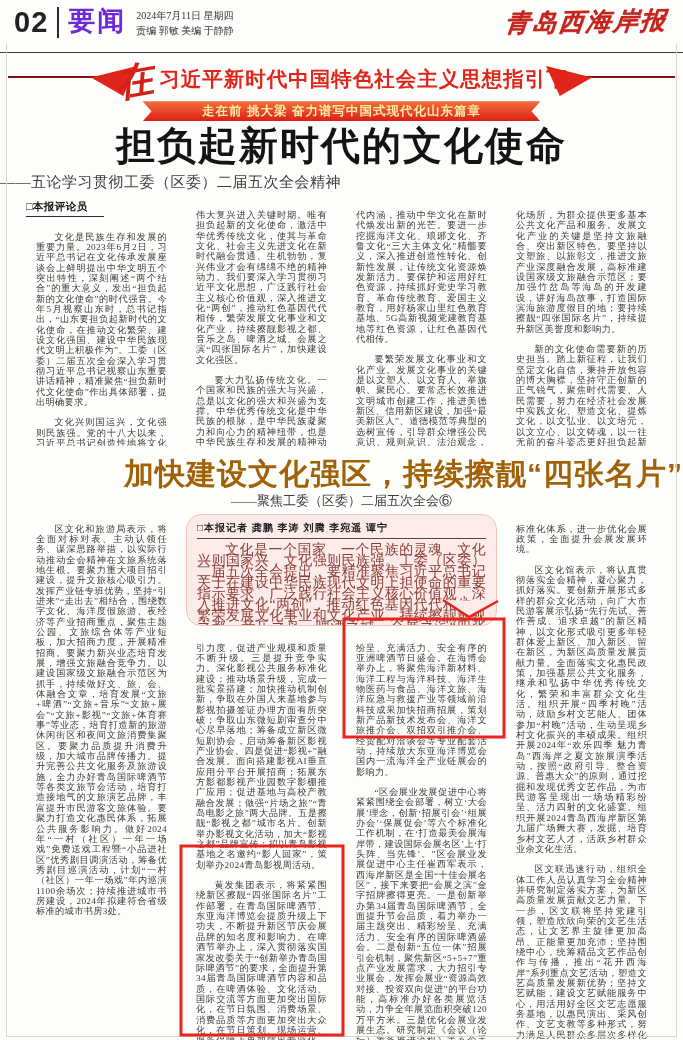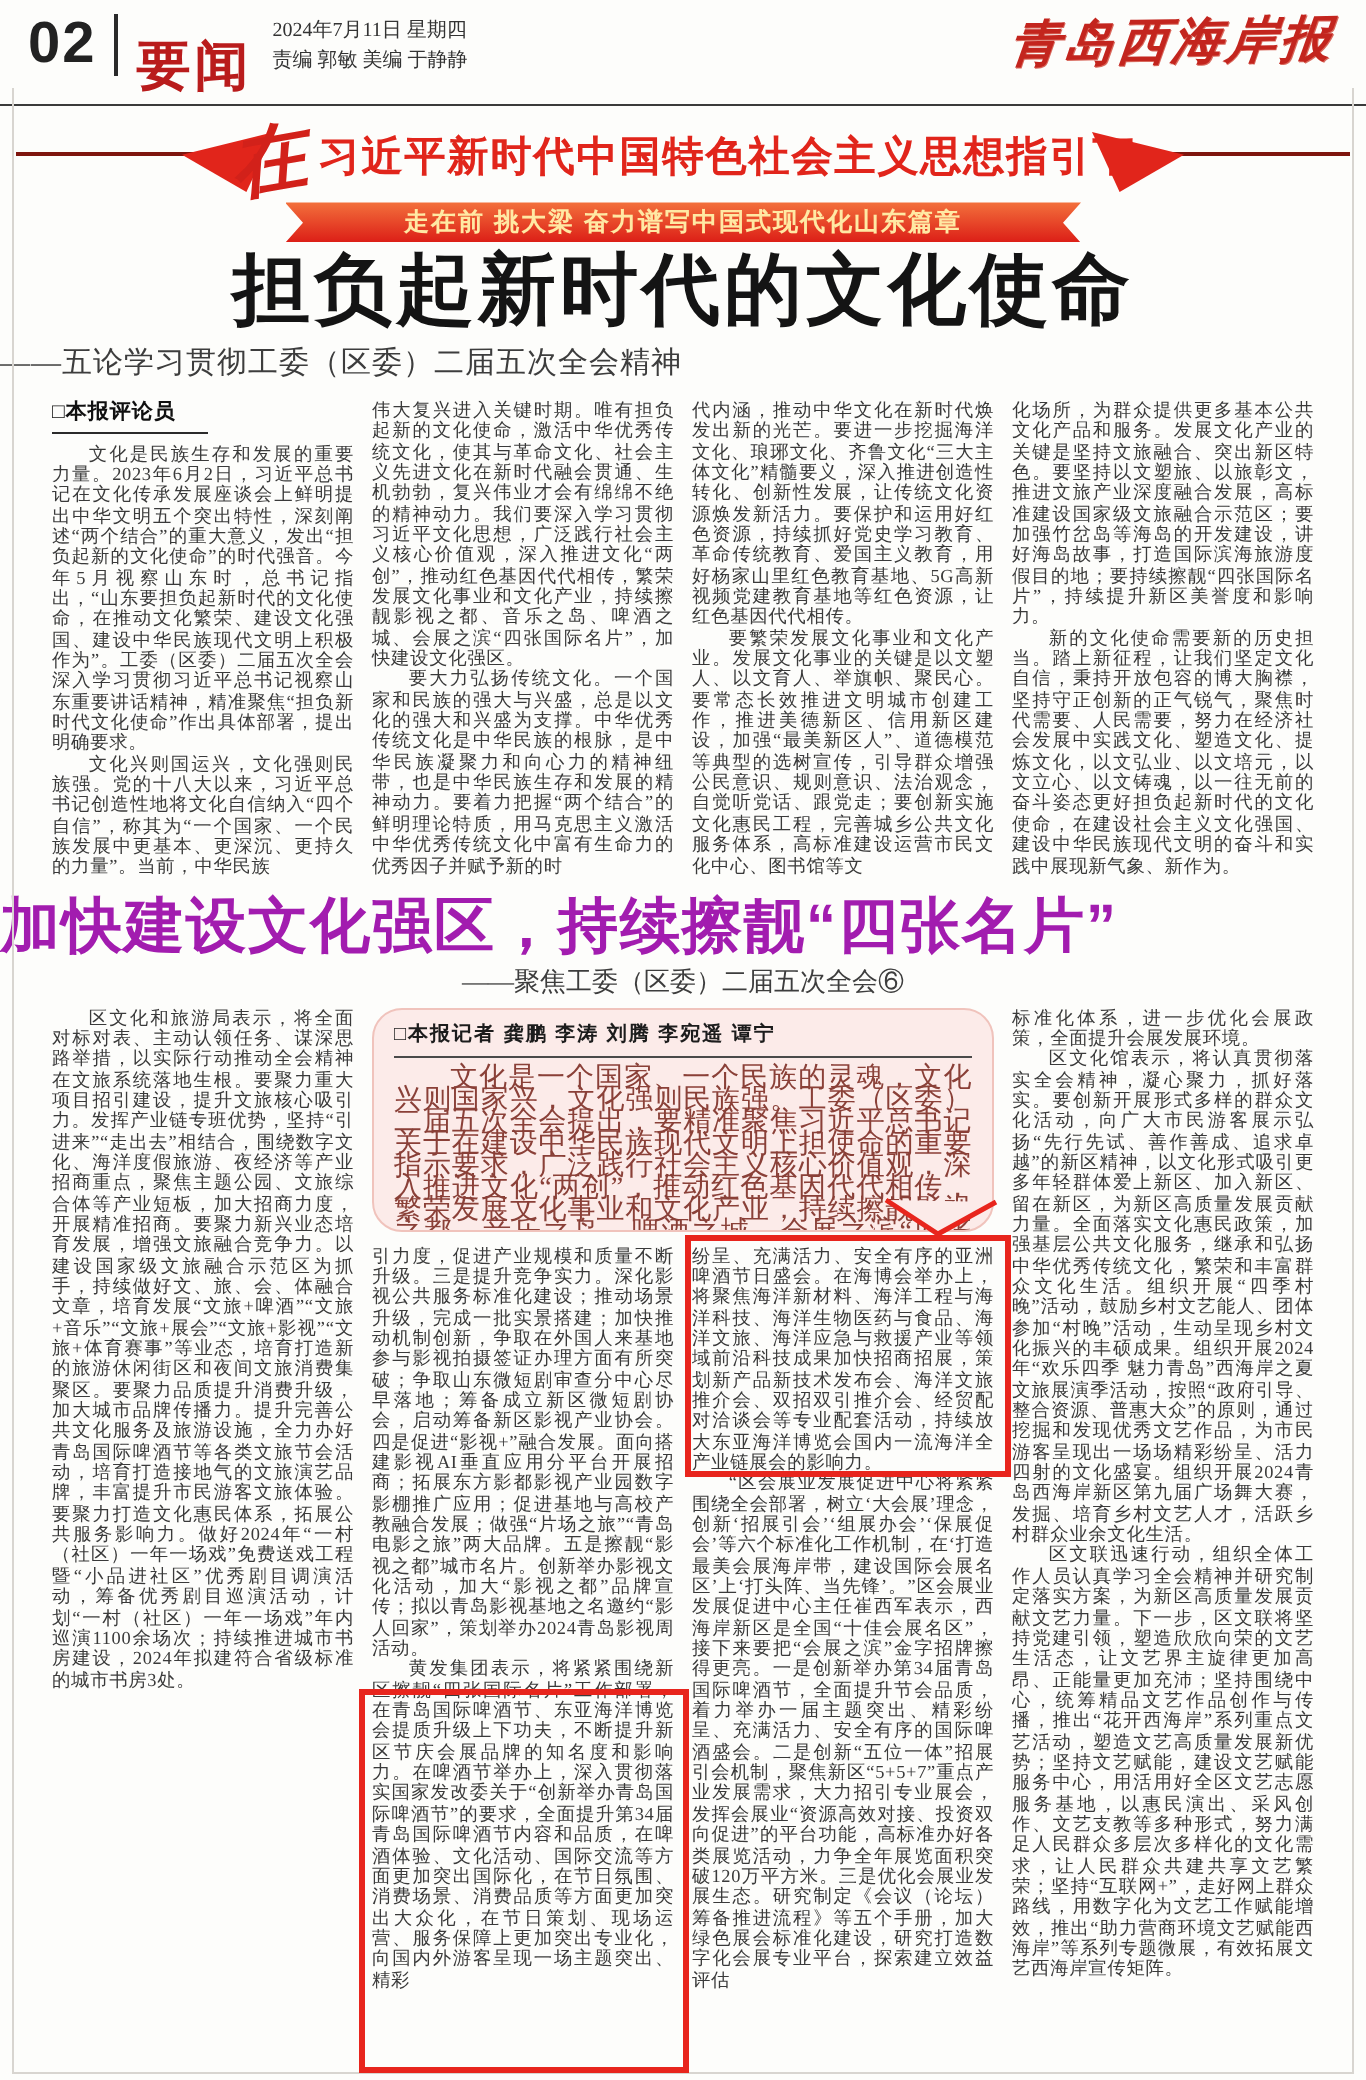--- a/index.html
+++ b/index.html
@@ -8,21 +8,21 @@
     background:#fdfdfb;color:#2e2e2e;
     font-family:"Liberation Serif", serif;
   }
   .frame{position:absolute;left:6px;right:6px;top:44px;bottom:3px;
     border-left:1px solid #d8d5d0;border-right:1px solid #d8d5d0;border-bottom:1px solid #d8d5d0;
     pointer-events:none;}
   
   .hdr{display:flex;align-items:flex-start;padding:7px 12px 12px 14px;border-bottom:1.5px solid #3a3a3a;height:33px;}
   .pagenum{font:600 29px/1 "Liberation Sans",sans-serif;color:#222;letter-spacing:1px;padding:1px 9px 0 0;}
   .hdiv{width:2px;background:#2a2a2a;height:31px;margin-right:9px;}
-  .section{font:900 27px/1.1 "Liberation Sans",sans-serif;color:#b91c1c;letter-spacing:2px;margin-top:12px;}
+  .section{font:900 27px/1.1 "Liberation Sans",sans-serif;color:#6d28d9;letter-spacing:2px;}
   .meta{font:10px/1.45 "Liberation Serif",serif;color:#333;margin-left:10px;padding-top:2px;}
   .masthead{margin-left:auto;color:#c3251e;font:bold italic 25px/1.2 "Liberation Serif",serif;
     transform:skewX(-7deg) rotate(-1deg);letter-spacing:2px;padding-right:4px;text-shadow:0.5px 0.5px 0 #d96a5e;}
   
   .redline{position:absolute;height:2px;background:#7e150e;top:76px;}
   .redline.l{left:8px;width:118px;} .redline.r{right:8px;width:110px;}
   .banner{position:relative;width:505px;margin:11px auto 0;height:54px;text-align:center;}
   .tri{position:absolute;background:#e1251b;width:46px;height:30px;top:2px;}
   .tri-left{left:2px;clip-path:polygon(0 38%,100% 0,70% 100%);}
   .tri-right{right:2px;clip-path:polygon(0 0,100% 38%,30% 100%);}
@@ -32,26 +32,26 @@
   .bl2{margin:3px auto 0;width:398px;background:linear-gradient(180deg,#f3713c,#dc1f17);
     color:#ffe9a4;font:bold 12.5px/1.3 "Liberation Sans",sans-serif;padding:1.5px 0 2.5px;
     clip-path:polygon(0 0,100% 0,calc(100% - 9px) 50%,100% 100%,0 100%,9px 50%);letter-spacing:1px;}
   
   .h1{ text-align:center;font:900 39px/1.05 "Liberation Sans",sans-serif;color:#141414;
     letter-spacing:2px;margin-top:8px;}
   .sub1{text-align:left;font:15px/1.2 "Liberation Serif",serif;color:#3d3d3d;margin-top:6px;letter-spacing:0.5px;}
   .grid1{margin:9px 26px 0;display:grid;grid-template-columns:repeat(4,1fr);gap:9px;
     height:246px;overflow:hidden;}
   .bodytxt{font-size:9.2px;line-height:10.35px;letter-spacing:0.35px;text-align:justify;color:#3a3a3a;}
-  .bodytxt p{margin:0;text-indent:2em;font-family:Liberation Serif, serif;}
+  .bodytxt p{margin:10px;text-indent:2em;font-family:Liberation Serif, serif;}
   .bodytxt p.cont{text-indent:0;}
   .byline1{font:bold 10.5px/1.2 "Liberation Sans",sans-serif;color:#101010;
     border-bottom:1.2px solid #2b2b2b;display:inline-block;padding:0 16px 3px 0;margin-bottom:5px;letter-spacing:0.5px;}
   
-  .h2{ text-align:left;font:900 30px/1.1 "Liberation Sans",sans-serif;color:#a21caf;letter-spacing:1px;margin-top:1px;}
+  .h2{ text-align:right;font:900 30px/1.1 "Liberation Sans",sans-serif;color:#a16207;letter-spacing:1px;margin-top:11px;}
   .sub2{text-align:center;font:13px/1.2 "Liberation Serif",serif;color:#3d3d3d;margin-top:3px;}
   .grid2{margin:5px 26px 0;display:grid;grid-template-columns:repeat(4,1fr);
     grid-template-rows:112px 1fr;column-gap:9px;row-gap:7px;height:536px;overflow:hidden;}
   .a2c1{grid-column:1;grid-row:1/3;overflow:hidden;}
   .a2c2{grid-column:2;grid-row:2;overflow:hidden;}
   .a2c3{grid-column:3;grid-row:2;overflow:hidden;}
   .a2c4{grid-column:4;grid-row:1/3;overflow:hidden;}
   .bbox{grid-column:2/4;grid-row:1;background:#fcebe9;border:1px solid #f0c3bc;border-radius:15px;
     padding:7px 10px 4px;overflow:hidden;}
   .reporters{font:bold 10px/1.2 "Liberation Sans",sans-serif;color:#1c1c1c;

